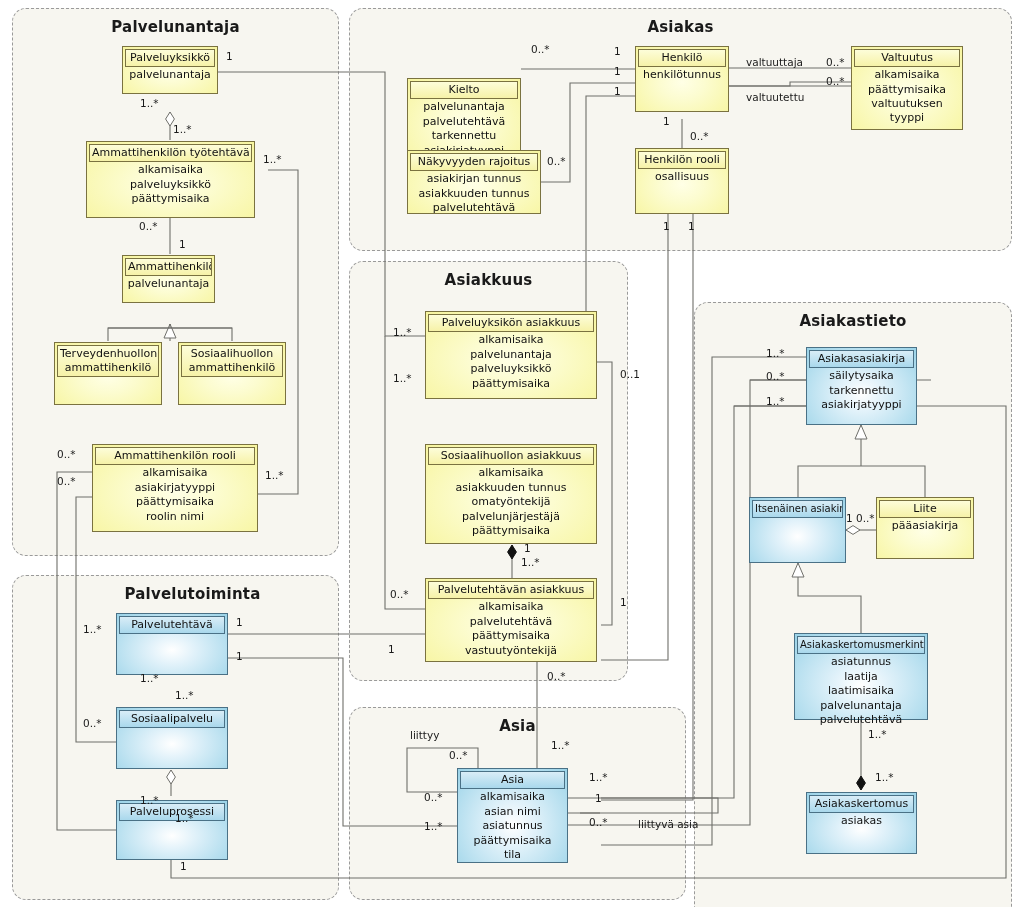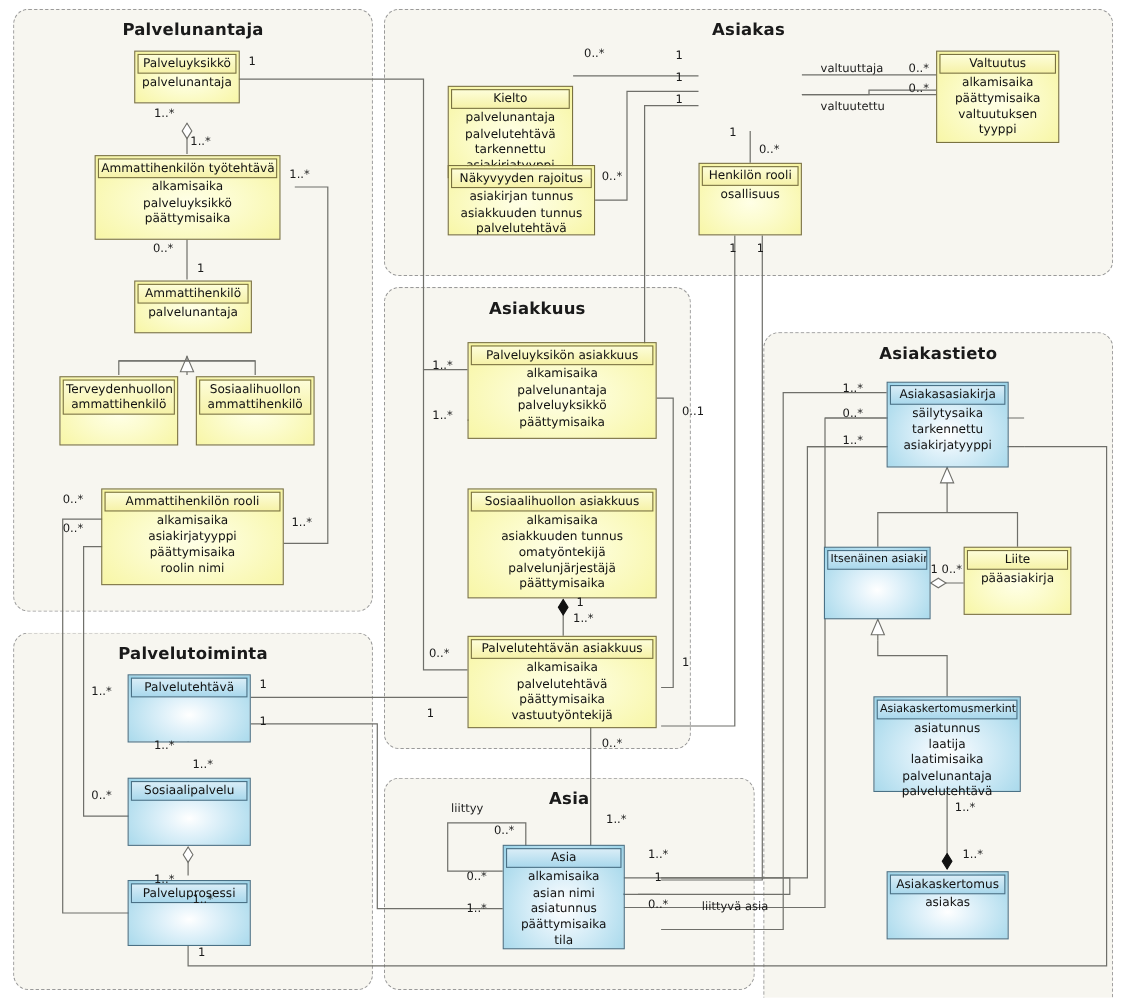--- a/index.html
+++ b/index.html
@@ -81,21 +81,21 @@
 </head>
 <body>
 
 <div id="root">
 
   <div class="pkg" style="left:12px;top:8px;width:327px;height:548px;">
     <div class="pkg-title" style="top:9px;">Palvelunantaja</div>
   </div>
 
   <div class="pkg" style="left:12px;top:575px;width:327px;height:325px;">
-    <div class="pkg-title" style="top:9px;">Palvelutoiminta</div>
+    <div class="pkg-title" style="top:9px;padding-left:17px;">Palvelutoiminta</div>
   </div>
 
   <div class="pkg" style="left:349px;top:8px;width:663px;height:243px;">
     <div class="pkg-title" style="top:9px;">Asiakas</div>
   </div>
 
   <div class="pkg" style="left:349px;top:261px;width:279px;height:420px;">
     <div class="pkg-title" style="top:9px;">Asiakkuus</div>
   </div>
 
@@ -268,21 +268,21 @@
     <div class="body">palvelunantaja</div>
   </div>
 
   <div class="cls y" style="left:86px;top:141px;width:169px;height:77px;">
     <div class="hdr">Ammattihenkilön työtehtävä</div>
     <div class="body">alkamisaika</div>
     <div class="body">palveluyksikkö</div>
     <div class="body">päättymisaika</div>
   </div>
 
-  <div class="cls y" style="left:122px;top:255px;width:107px;height:48px;">
+  <div class="cls y" style="left:122px;top:255px;width:93px;height:48px;">
     <div class="hdr">Ammattihenkilö</div>
     <div class="body">palvelunantaja</div>
   </div>
 
   <div class="cls y" style="left:178px;top:342px;width:108px;height:63px;">
     <div class="hdr" style="white-space:normal;">Sosiaalihuollon ammattihenkilö</div>
   </div>
 
   <div class="cls y" style="left:54px;top:342px;width:108px;height:63px;">
     <div class="hdr" style="white-space:normal;">Terveydenhuollon ammattihenkilö</div>
@@ -316,20 +316,24 @@
     <div class="body">asiakirjatyyppi</div>
   </div>
 
   <div class="cls y" style="left:407px;top:150px;width:134px;height:64px;">
     <div class="hdr">Näkyvyyden rajoitus</div>
     <div class="body">asiakirjan tunnus</div>
     <div class="body">asiakkuuden tunnus</div>
     <div class="body">palvelutehtävä</div>
   </div>
 
+  <div class="cls y" style="left:635px;top:46px;width:94px;height:66px;">
+    <div class="hdr">Henkilö</div>
+    <div class="body">henkilötunnus</div>
+  </div>
 
   <div class="cls y" style="left:851px;top:46px;width:112px;height:84px;">
     <div class="hdr">Valtuutus</div>
     <div class="body">alkamisaika</div>
     <div class="body">päättymisaika</div>
     <div class="body">valtuutuksen tyyppi</div>
   </div>
 
   <div class="cls y" style="left:635px;top:148px;width:94px;height:66px;">
     <div class="hdr">Henkilön rooli</div>

